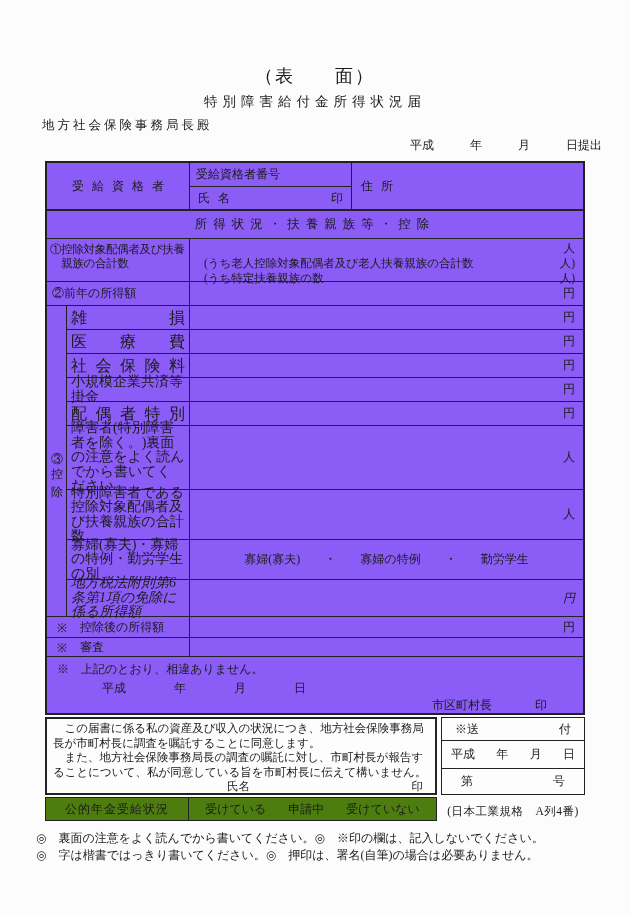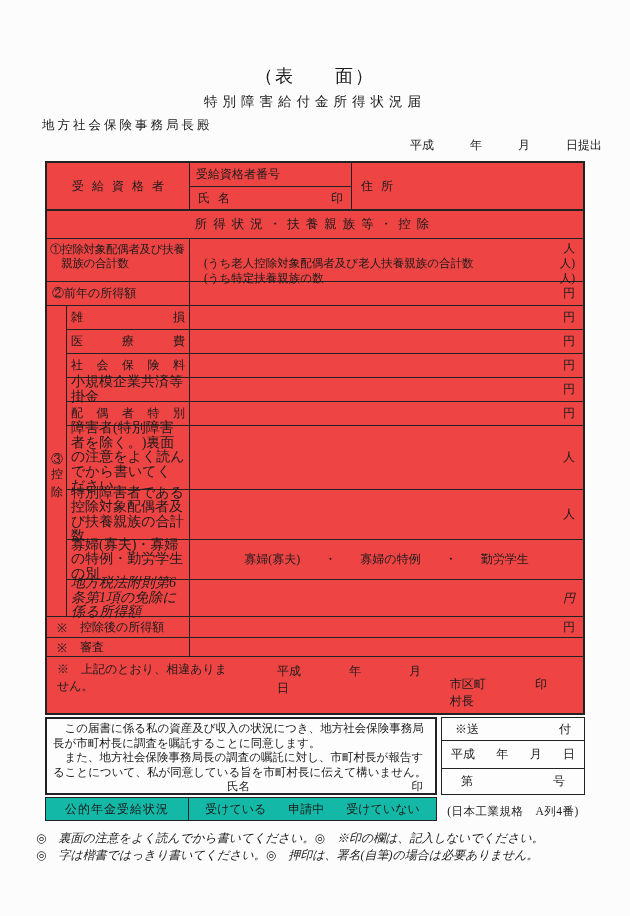--- a/index.html
+++ b/index.html
@@ -12,21 +12,21 @@
   }
   .sheet { position:relative; width:630px; height:916px; background:#fcfcfc; overflow:hidden; }
 
   
   .side-label { padding-top:64px; text-align:center; font-size:18px; letter-spacing:2px; }
   .main-title { text-align:center; font-size:13.5px; letter-spacing:5px; margin-top:5px; }
   .addressee  { margin:6px 0 0 42px; font-size:12.5px; letter-spacing:3px; }
   .submit-date{ text-align:right; margin:3px 28px 7px 0; font-size:12px; }
 
   
-  .main-table { width:540px; margin-left:45px; border:2px solid #222; background:#ef4444; }
+  .main-table { width:540px; margin-left:45px; border:2px solid #222; background:#8b5cf6; }
   .flex-between { display:flex; justify-content:space-between; }
   .pre { white-space:pre-line; }
   .ls8 { letter-spacing:8px; margin-right:-8px; }
 
   .sec-a { display:flex; height:48px; border-bottom:2px solid #222; }
   .c-benef { width:143px; border-right:1px solid #222; display:flex; align-items:center; justify-content:center; }
   .c-mid { width:162px; border-right:1px solid #222; display:flex; flex-direction:column; }
   .num-row { height:24px; border-bottom:1px solid #222; padding:3px 6px; }
   .name-row { flex:1; display:flex; justify-content:space-between; align-items:center; padding:0 8px; }
   .c-addr { flex:1; display:flex; align-items:center; padding-left:9px; }
@@ -45,51 +45,51 @@
   .r2 { height:24px; }
   .r2 .lbl { display:flex; align-items:center; }
 
   .g3 { display:flex; border-bottom:1px solid #222; }
   .g3-mark { width:20px; border-right:1px solid #222; display:flex; align-items:center; justify-content:center; }
   .vert { writing-mode:vertical-rl; text-orientation:upright; letter-spacing:3px; }
   .g3-rows { flex:1; display:flex; flex-direction:column; }
   .g3-row { display:flex; border-bottom:1px solid #222; }
   .g3-row:last-child { border-bottom:none;font-style:italic; }
   .g3-lbl { width:123px; border-right:1px solid #222; padding:2px 4px; display:flex; align-items:center; font-size:14px; line-height:14.5px; }
-  .g3-lbl.just { display:block; text-align:justify; text-align-last:justify; line-height:19px; font-size:12px; }
+  .g3-lbl.just { display:block; text-align:justify; text-align-last:justify; line-height:19px; font-size:16px; }
   .g3-val { flex:1; }
   .h24 { height:24px; } .h64 { height:64px; } .h50 { height:50px; } .h40 { height:40px; } .h36 { height:36px; }
   .center-val { display:flex; align-items:center; justify-content:center; }
 
   .star-row1 { height:21px; } .star-row2 { height:19px; }
   .star-lbl { display:flex; align-items:center; }
   .star-mark { margin:0 13px 0 5px; }
 
-  .declaration { height:56px; padding:4px 10px 3px; display:flex; flex-direction:row; }
+  .declaration { height:56px; padding:4px 10px 3px; display:flex; flex-direction:column; }
   .decl-date { padding-left:45px; margin-top:2px; }
   .decl-mayor { margin-top:auto; align-self:flex-end; display:flex; gap:43px; padding-right:26px; }
 
   
   .bottom { display:flex; margin:2px 45px 0; gap:4px; }
   .bottom-left { width:392px; }
   .consent-box { height:78px; border:2px solid #222; padding:2px 6px 1px; font-size:11.5px; line-height:14.5px; background:#fdfdfd; }
   .name-line { text-align:right; padding-right:4px; }
   .name-underline { display:inline-flex; justify-content:space-between; width:200px; border-bottom:1px solid #222; padding:0 2px; }
-  .pension-row { height:24px; border:1px solid #222; margin-top:2px; display:flex; background:#14b8a6; }
+  .pension-row { height:24px; border:1px solid #222; margin-top:2px; display:flex; background:#4d7c0f; }
   .p-lbl { width:143px; border-right:1px solid #222; text-align:center; line-height:22px; letter-spacing:1px; }
   .p-opts { flex:1; display:flex; align-items:center; justify-content:center; gap:22px; }
 
   .bottom-right { flex:1; display:flex; flex-direction:column; }
   .send-box { border:1px solid #222; height:78px; display:flex; flex-direction:column; background:#fdfdfd; }
   .send-head { height:23px; border-bottom:1px solid #222; padding:0 13px; align-items:center; }
   .send-date { height:28px; border-bottom:1px solid #222; padding:0 9px; align-items:center; }
   .send-num { flex:1; padding:0 19px; align-items:center; }
   .jis { margin-top:9px; font-size:11.5px; text-align:center; letter-spacing:0.5px; }
 
-  .notes { margin:9px 0 0 36px; font-size:12px; line-height:17px;font-style:italic; }
+  .notes { margin:9px 0 0 36px; font-size:12px; line-height:17px; }
 </style>
 </head>
 <body>
 
 <div class="sheet">
 
   <div class="side-label">（表　　面）</div>
   <div class="main-title">特別障害給付金所得状況届</div>
   <div class="addressee">地方社会保険事務局長殿</div>
   <div class="submit-date">平成　　　年　　　月　　　日提出</div>

